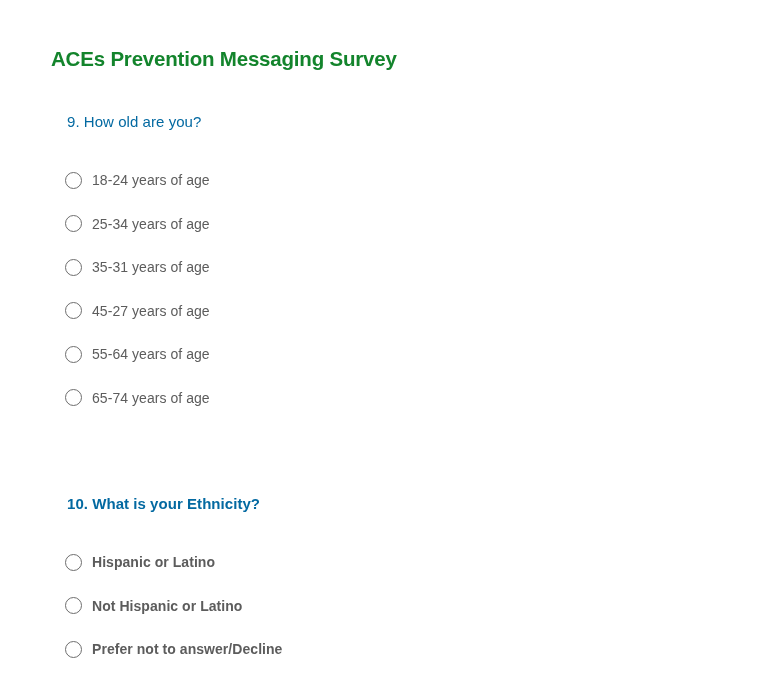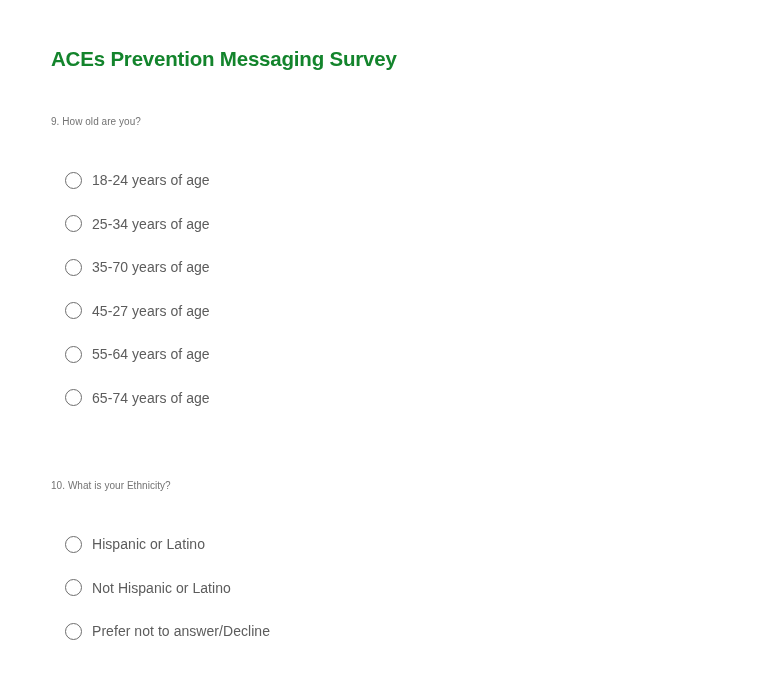--- a/index.html
+++ b/index.html
@@ -35,29 +35,29 @@
     line-height: 26px;
     white-space: nowrap;
   }
 
   .question-block {
     position: absolute;
     left: 51px;
   }
 
   .question-block.q9 { top: 111px; }
-  .question-block.q10 { top: 475px; }
+  .question-block.q10 { top: 493px; font-weight: bold; }
 
   .question-text {
-    font-size: 10px;
-    color: #737373;
+    font-size: 15px;
+    color: #0369a1;
     line-height: 22px;
     letter-spacing: 0.05px;
     white-space: nowrap;
-    margin: 0 0 0 0;
+    margin: 0 0 0 16px;
   }
 
   .options-list {
     list-style: none;
     margin: 0;
     padding: 0;
   }
 
   .q9 .options-list { margin-top: 36px; }
   .q10 .options-list { margin-top: 36px; }
@@ -104,21 +104,21 @@
       <li class="option-row">
         <span class="radio-circle"></span>
         <span class="option-label">18-24 years of age</span>
       </li>
       <li class="option-row">
         <span class="radio-circle"></span>
         <span class="option-label">25-34 years of age</span>
       </li>
       <li class="option-row">
         <span class="radio-circle"></span>
-        <span class="option-label">35-70 years of age</span>
+        <span class="option-label">35-31 years of age</span>
       </li>
       <li class="option-row">
         <span class="radio-circle"></span>
         <span class="option-label">45-27 years of age</span>
       </li>
       <li class="option-row">
         <span class="radio-circle"></span>
         <span class="option-label">55-64 years of age</span>
       </li>
       <li class="option-row">

